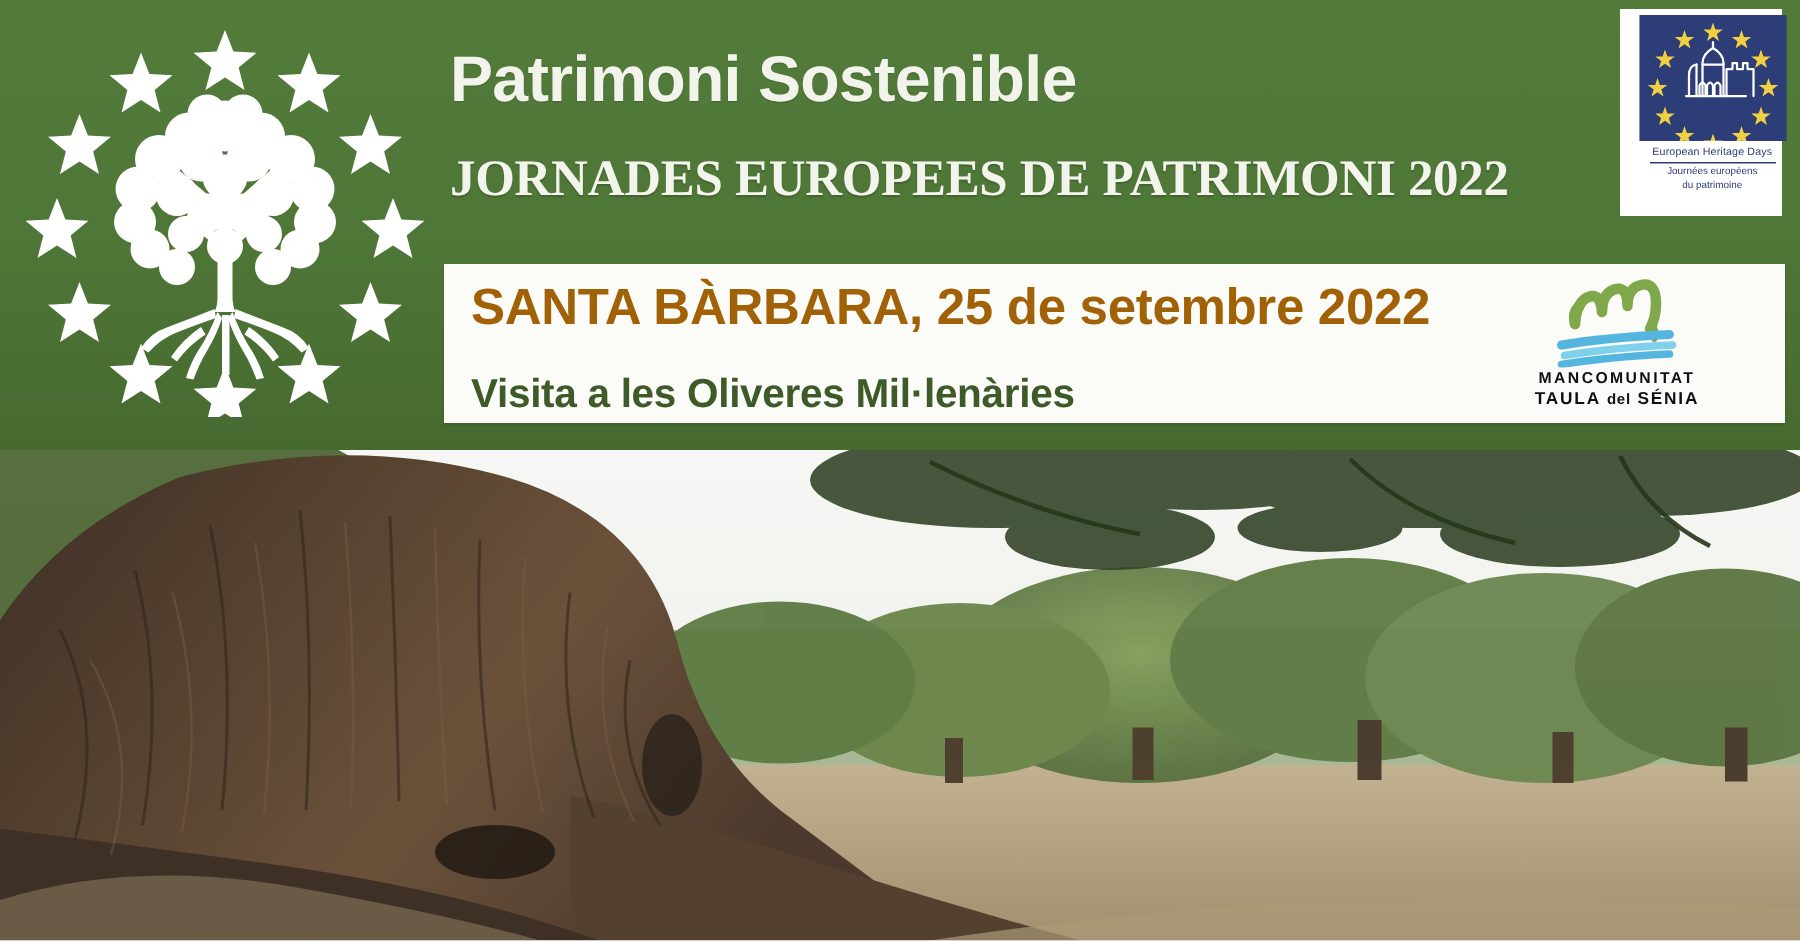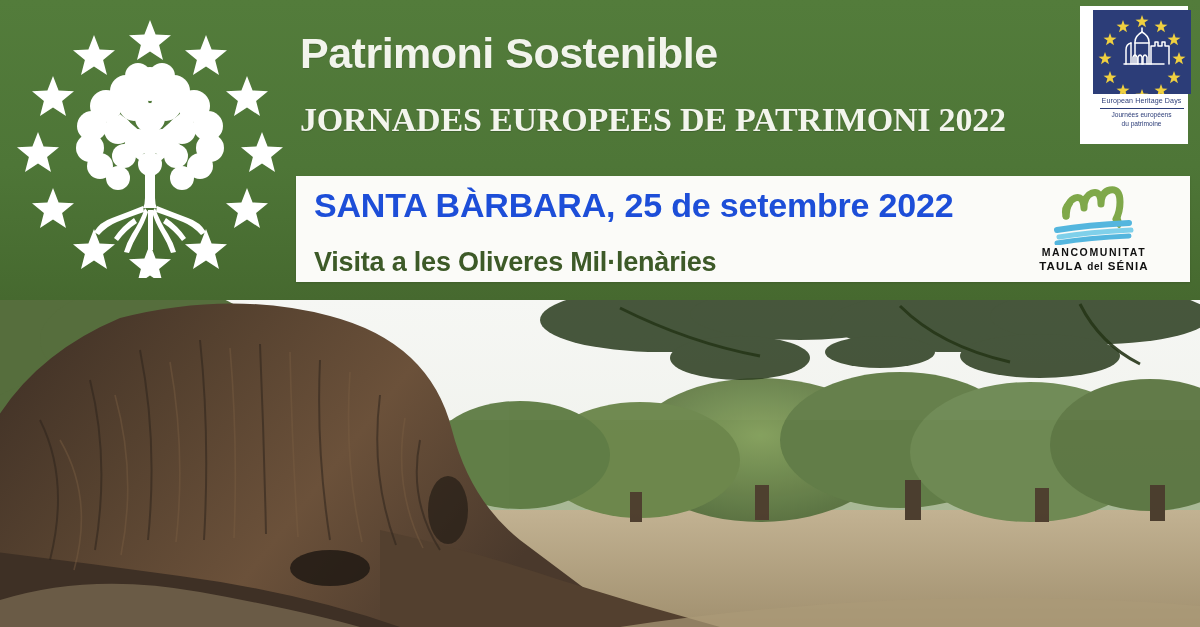--- a/index.html
+++ b/index.html
@@ -126,39 +126,39 @@
   .banner-text {
     position: absolute;
     left: 18px;
     top: 8px;
   }
   .banner-line1 {
     font-family: "Liberation Sans", sans-serif;
     font-weight: bold;
     font-size: 34px;
     line-height: 42px;
-    color: #1d4ed8;
+    color: #a16207;
     letter-spacing: -0.2px;
     white-space: nowrap;
   }
   .banner-line2 {
     font-family: "Liberation Sans", sans-serif;
     font-weight: bold;
     font-size: 27px;
     line-height: 36px;
     color: #3d5a28;
     letter-spacing: -0.2px;
     white-space: nowrap;
     margin-top: 18px;
   }
 
   
   .manco-logo {
     position: absolute;
-    right: 28px;
+    right: 44px;
     top: 7px;
     width: 136px;
     height: 92px;
   }
   .manco-mark { width: 136px; height: 62px; display: block; }
   .manco-txt {
     text-align: center;
     margin-top: 1px;
   }
   .manco-txt .t1 {

